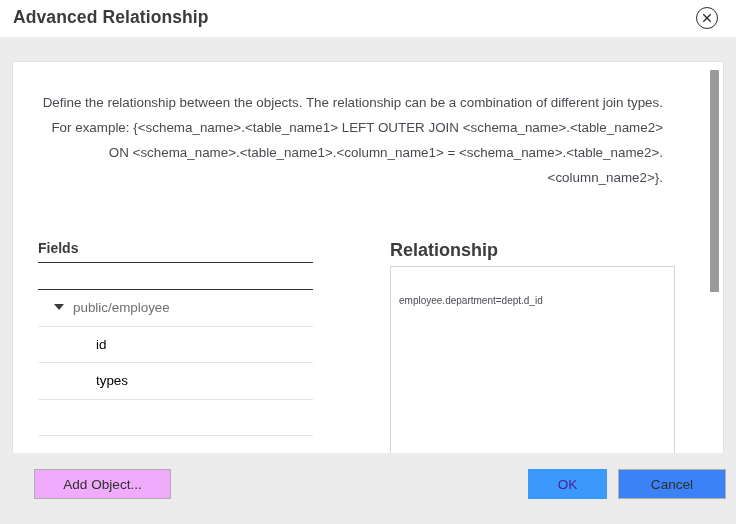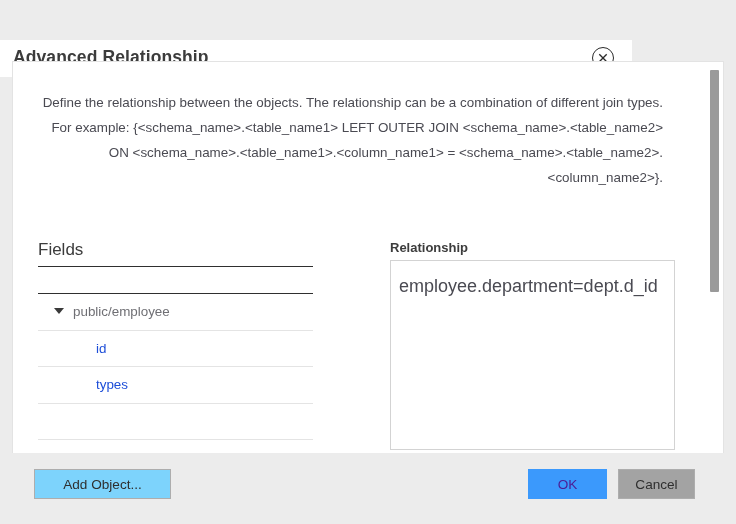--- a/index.html
+++ b/index.html
@@ -21,25 +21,24 @@
     width: 736px;
     height: 524px;
     background: #ececec;
     box-sizing: border-box;
   }
 
   
   .titlebar {
     position: absolute;
     left: 0; top: 0;
-    width: 632px;
+    width: 736px;
     height: 37px;
     background: #ffffff;
     box-sizing: border-box;
-    margin-top: 40px;
   }
   .titlebar-title {
     position: absolute;
     left: 13px;
     top: 7px;
     font-size: 17.5px;
     font-weight: bold;
     color: #3c3c3c;
     letter-spacing: 0.1px;
     white-space: nowrap;
@@ -84,22 +83,22 @@
   .description .line { white-space: pre-wrap; text-align: right; }
 
   
   .fields-col {
     position: absolute;
     left: 25px;
     top: 178px;
     width: 275px;
   }
   .fields-label {
-    font-size: 17px;
-    font-weight: normal;
+    font-size: 14px;
+    font-weight: bold;
     color: #3c3c3c;
     padding-bottom: 6px;
   }
   .rule-top {
     border-top: 1.6px solid #2f2f2f;
     height: 0;
   }
   .table-header-band {
     height: 26px;
   }
@@ -109,21 +108,21 @@
   }
   .tree {
     margin: 0;
     padding: 0;
   }
   .tree-row {
     height: 36.5px;
     line-height: 36.5px;
     border-bottom: 1px solid #e4e4e4;
     font-size: 13.4px;
-    color: #1d4ed8;
+    color: #000000;
     white-space: nowrap;
     box-sizing: border-box;
     cursor: default;
   }
   .tree-row.group {
     padding-left: 16px;
     color: #6f6f74;
   }
   .tree-row.child {
     padding-left: 58px;
@@ -141,34 +140,34 @@
   }
 
   
   .rel-col {
     position: absolute;
     left: 377px;
     top: 178px;
     width: 285px;
   }
   .rel-label {
-    font-size: 13px;
+    font-size: 18px;
     font-weight: bold;
     color: #3c3c3c;
     padding-bottom: 5px;
   }
   .rel-box {
     width: 285px;
     height: 190px;
     border: 1px solid #d3d3d3;
     background: #ffffff;
     box-sizing: border-box;
-    padding: 16px 8px;
+    padding: 24px 8px;
     font-family: "Liberation Sans", sans-serif;
-    font-size: 18px;
+    font-size: 10px;
     line-height: 19px;
     color: #4a4a52;
     resize: none;
     outline: none;
     overflow: hidden;
   }
 
   
   .panel-scrollbar {
     position: absolute;
@@ -206,39 +205,39 @@
     box-sizing: border-box;
     cursor: pointer;
     padding: 0;
     text-align: center;
   }
   .btn-add {
     left: 34px;
     top: 16px;
     width: 137px;
     height: 30px;
-    background: #7dd3fc;
+    background: #f0abfc;
     border: 1px solid #adadad;
     color: #2f2f2f;
   }
   .btn-ok {
     left: 528px;
     top: 16px;
     width: 79px;
     height: 30px;
     background: #3b99fc;
     border: none;
     color: #4c1d95;
   }
   .btn-cancel {
     left: 618px;
     top: 16px;
-    width: 77px;
+    width: 108px;
     height: 30px;
-    background: #a3a3a3;
+    background: #3b82f6;
     border: 1px solid #adadad;
     color: #2f2f2f;
   }
 </style>
 </head>
 <body>
 
 <div class="dialog">
 
   <div class="titlebar">

